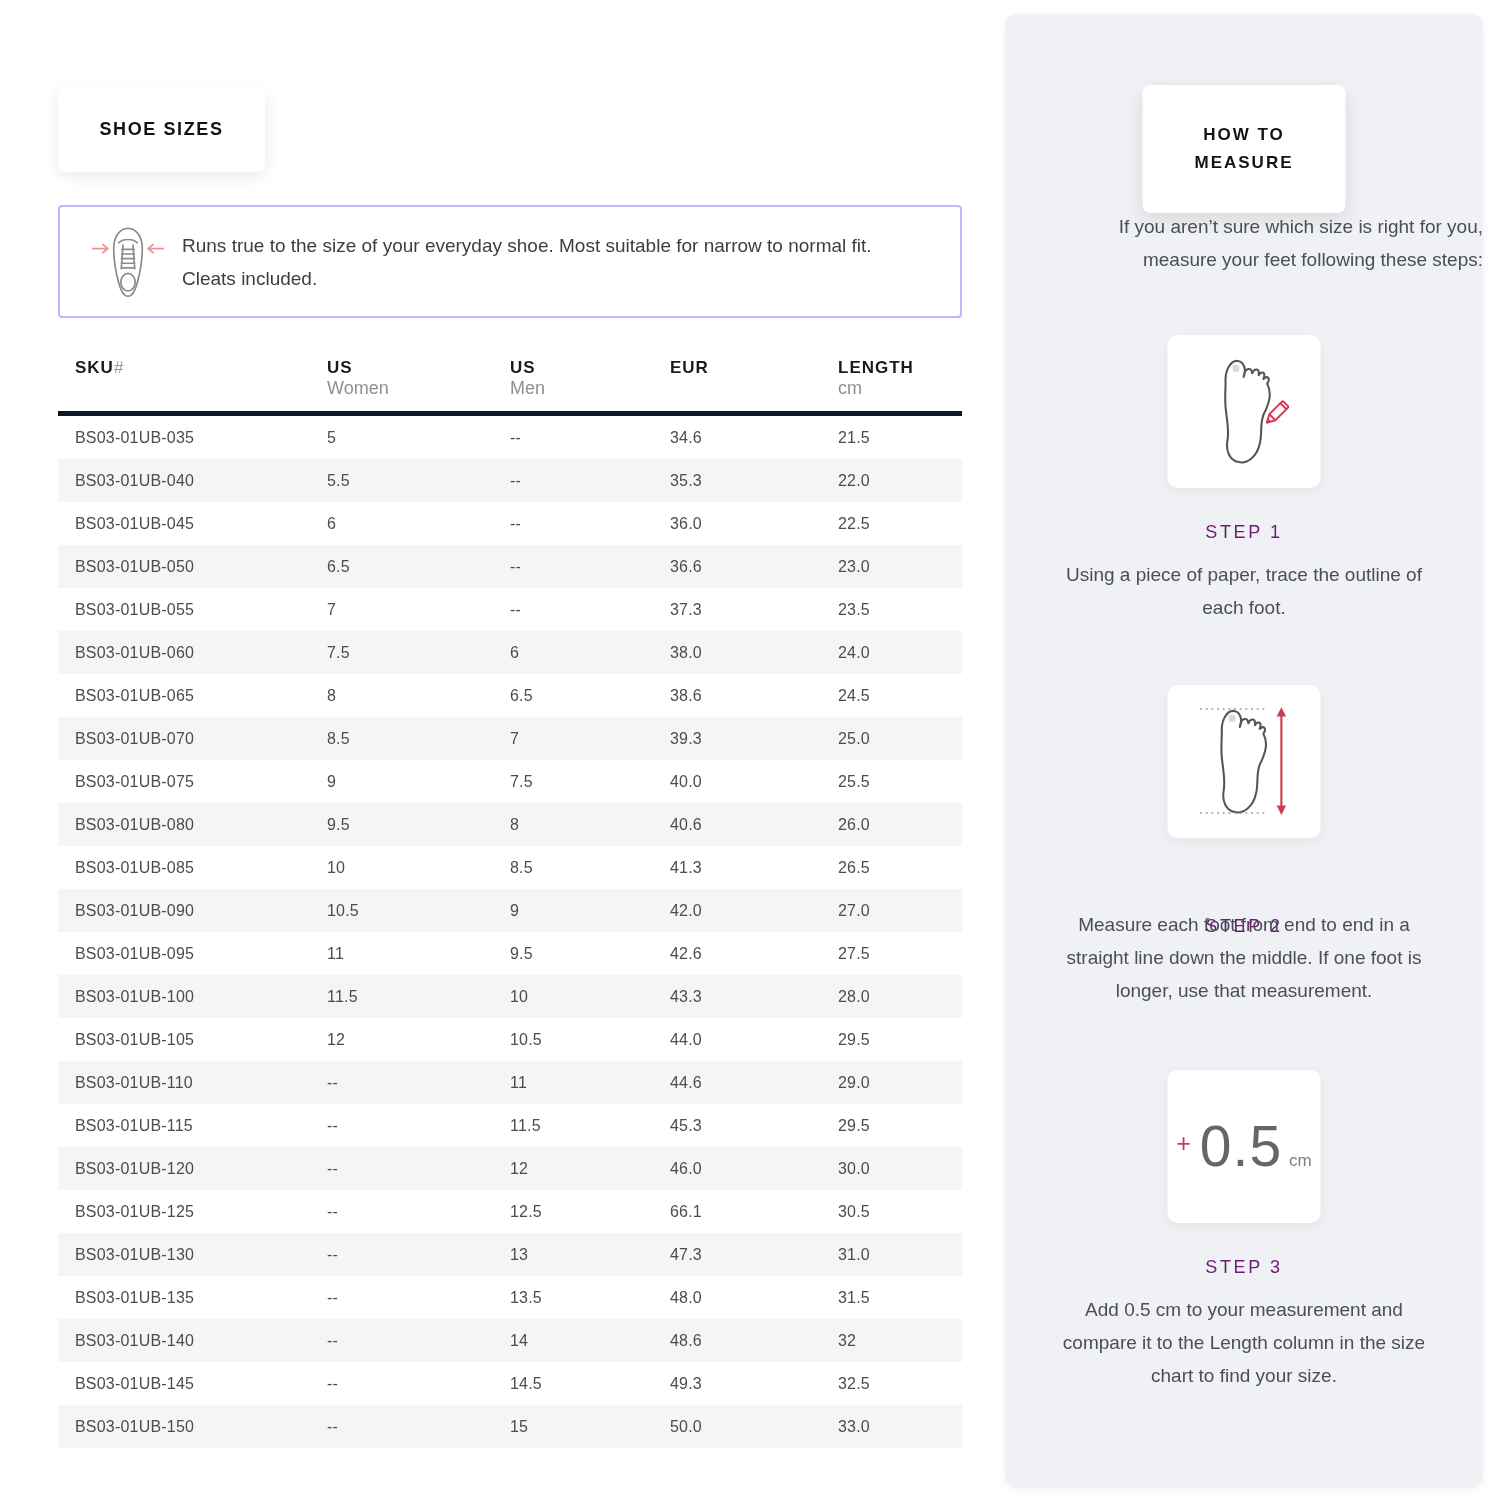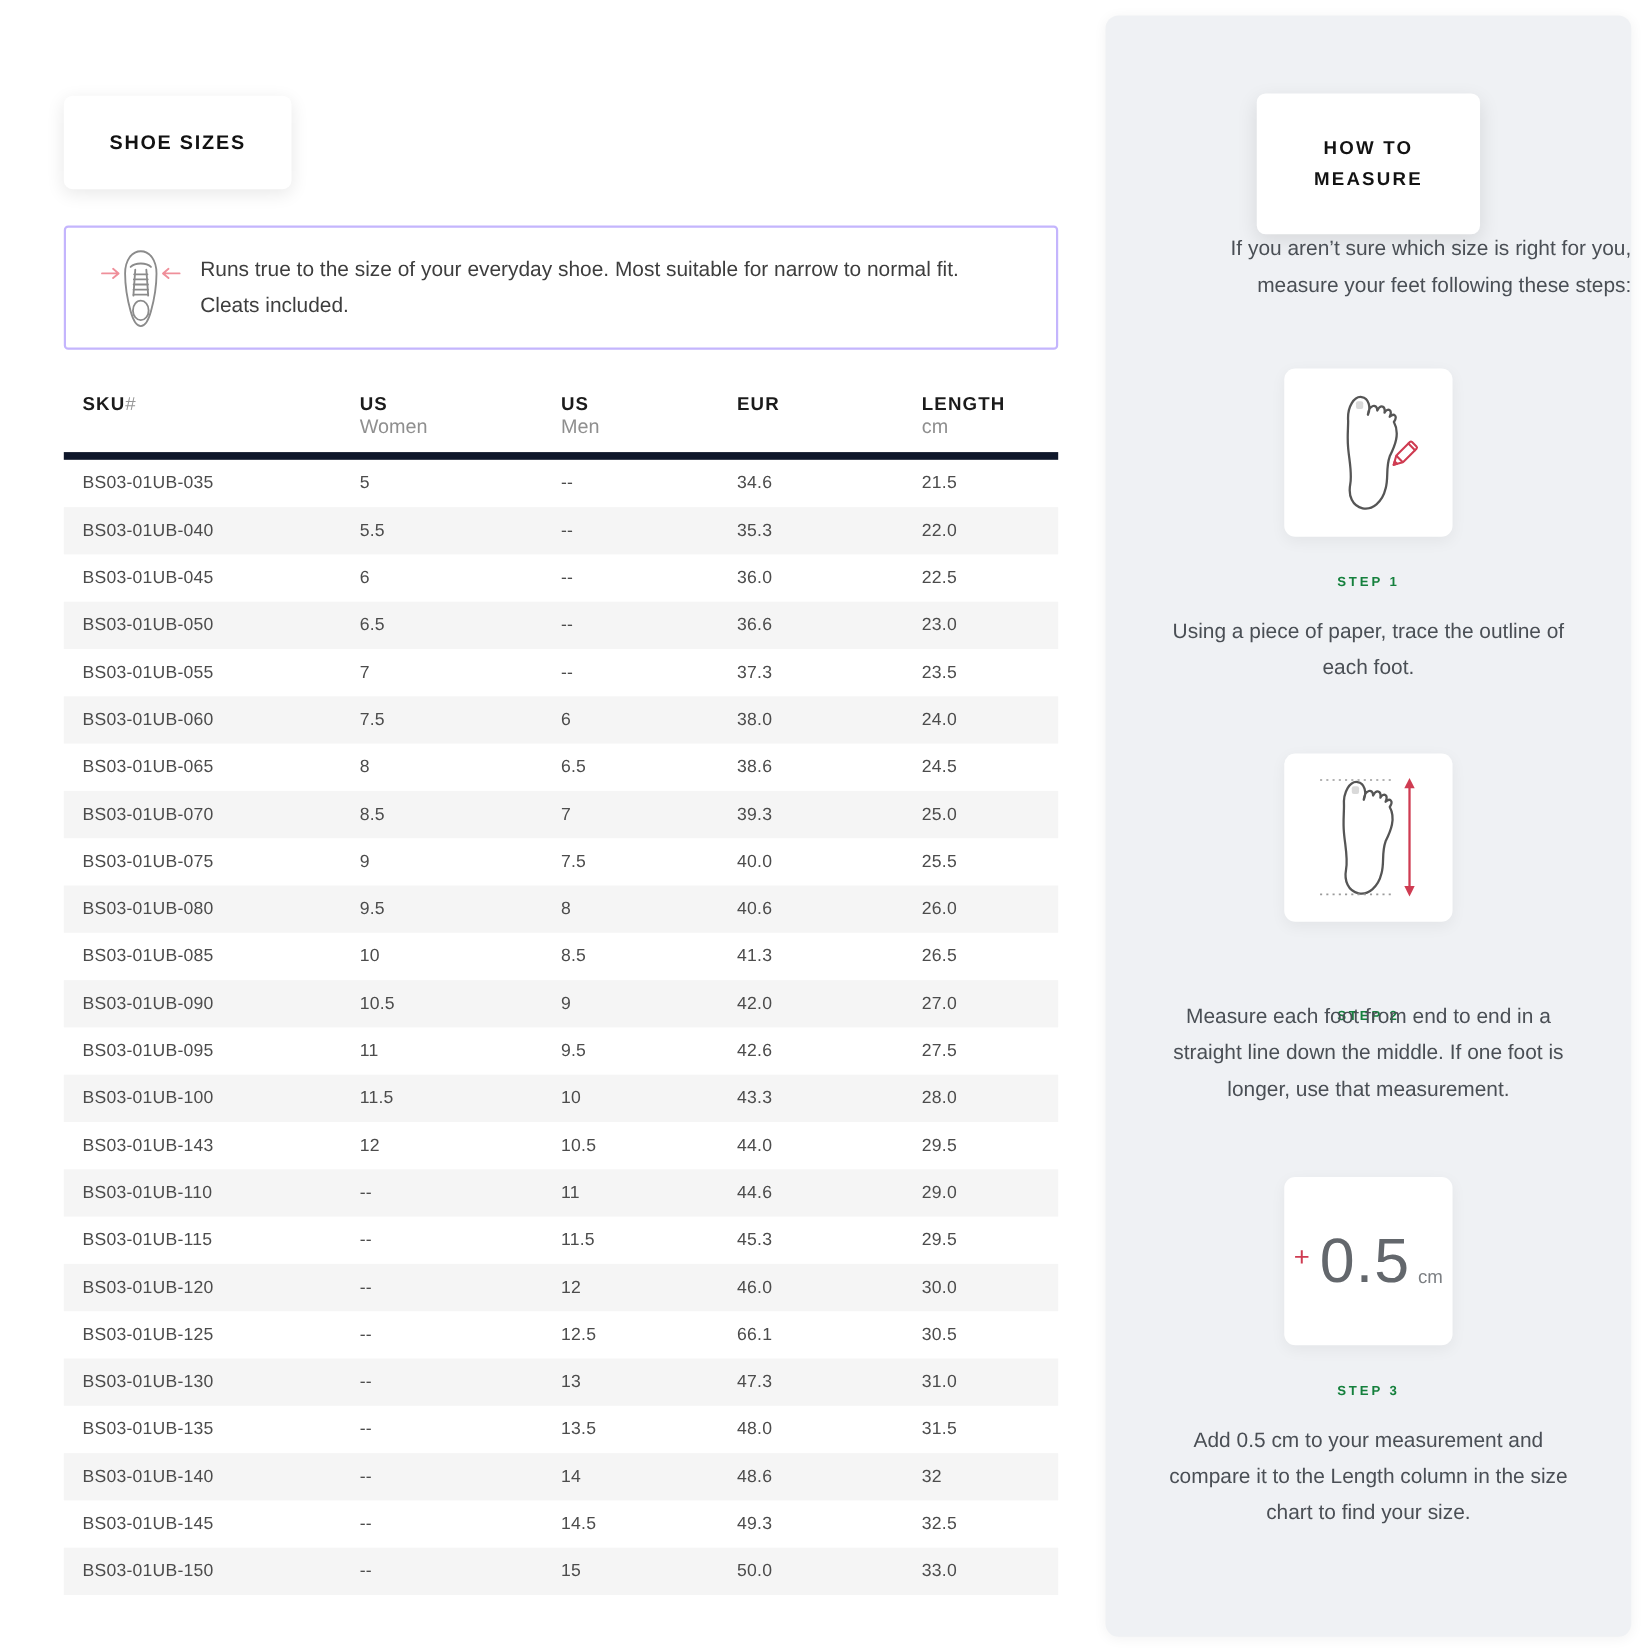--- a/index.html
+++ b/index.html
@@ -15,21 +15,21 @@
   .note-box { position:absolute; left:58px; top:205px; width:904px; height:113px;
     background:#fff; border:2px solid #c4b5fd; border-radius:4px;
     display:flex; align-items:center; }
   .note-icon { flex:0 0 84px; margin-left:26px; }
   .note-text { margin-left:12px; font-size:19px; line-height:33px; color:#3e3e3e;
     white-space:pre-line; }
 
   
   .size-table { position:absolute; left:58px; top:350px; width:904px; }
   .t-head { display:grid; grid-template-columns:252px 183px 160px 168px 1fr;
-    padding:8px 0 12px 17px; border-bottom:7px solid #0f172a; }
+    padding:8px 0 12px 17px; border-bottom:5px solid #0f172a; }
   .th .lbl { font-size:17px; font-weight:bold; letter-spacing:1px; color:#1b1b1b; }
   .th .hash { font-size:17px; font-weight:normal; color:#979797; }
   .th .sub { margin-top:0; font-size:18px; color:#8f8f8f; min-height:21px; }
   .t-body .t-row { display:grid; grid-template-columns:252px 183px 160px 168px 1fr;
     height:43px; align-items:center; padding-left:17px;
     font-size:16px; color:#4c4c4c; letter-spacing:.2px; }
   .t-body .t-row:nth-child(even) { background:#f5f5f5; }
 
   
   .panel { position:absolute; left:1005px; top:14px; width:478px; height:1474px;
@@ -41,21 +41,21 @@
     color:#131313; white-space:pre-line; }
   .intro { position:absolute; top:196px; left:0; right:0; text-align:right; }
   .intro span, .step-text span { display:inline-block; white-space:pre-line;
     font-size:19px; line-height:33px; color:#4a4f55; }
 
   .icon-card { position:absolute; left:50%; transform:translateX(-50%);
     width:153px; height:153px; background:#fff; border-radius:10px;
     box-shadow:0 4px 14px rgba(0,0,0,.05);
     display:flex; align-items:center; justify-content:center; }
   .step-label { position:absolute; left:0; right:0; text-align:center;
-    font-size:12px; font-weight:bold; letter-spacing:2.6px; color:#15803d; }
+    font-size:18px; font-weight:normal; letter-spacing:2.6px; color:#701a75; }
   .step-text { position:absolute; left:0; right:0; text-align:center; }
 
   .pos-card-1 { top:321px; } .pos-lbl-1 { top:508px; } .pos-txt-1 { top:544px; }
   .pos-card-2 { top:671px; } .pos-lbl-2 { top:858px;margin-top:44px; } .pos-txt-2 { top:894px; }
   .pos-card-3 { top:1056px; } .pos-lbl-3 { top:1243px; } .pos-txt-3 { top:1279px; }
 
   .half-cm { display:flex; align-items:center; }
   .half-cm .plus { color:#cf3c52; font-size:25px; margin-right:9px; transform:translateY(-3px); }
   .half-cm .val { font-size:57px; font-weight:300; color:#63676c; letter-spacing:1px; line-height:1; }
   .half-cm .unit { font-size:17px; color:#7c7f83; margin-left:7px; transform:translateY(14px); }
@@ -190,21 +190,21 @@
         <div class="cell">27.5</div>
       </div>
       <div class="t-row">
         <div class="cell">BS03-01UB-100</div>
         <div class="cell">11.5</div>
         <div class="cell">10</div>
         <div class="cell">43.3</div>
         <div class="cell">28.0</div>
       </div>
       <div class="t-row">
-        <div class="cell">BS03-01UB-143</div>
+        <div class="cell">BS03-01UB-105</div>
         <div class="cell">12</div>
         <div class="cell">10.5</div>
         <div class="cell">44.0</div>
         <div class="cell">29.5</div>
       </div>
       <div class="t-row">
         <div class="cell">BS03-01UB-110</div>
         <div class="cell">--</div>
         <div class="cell">11</div>
         <div class="cell">44.6</div>

